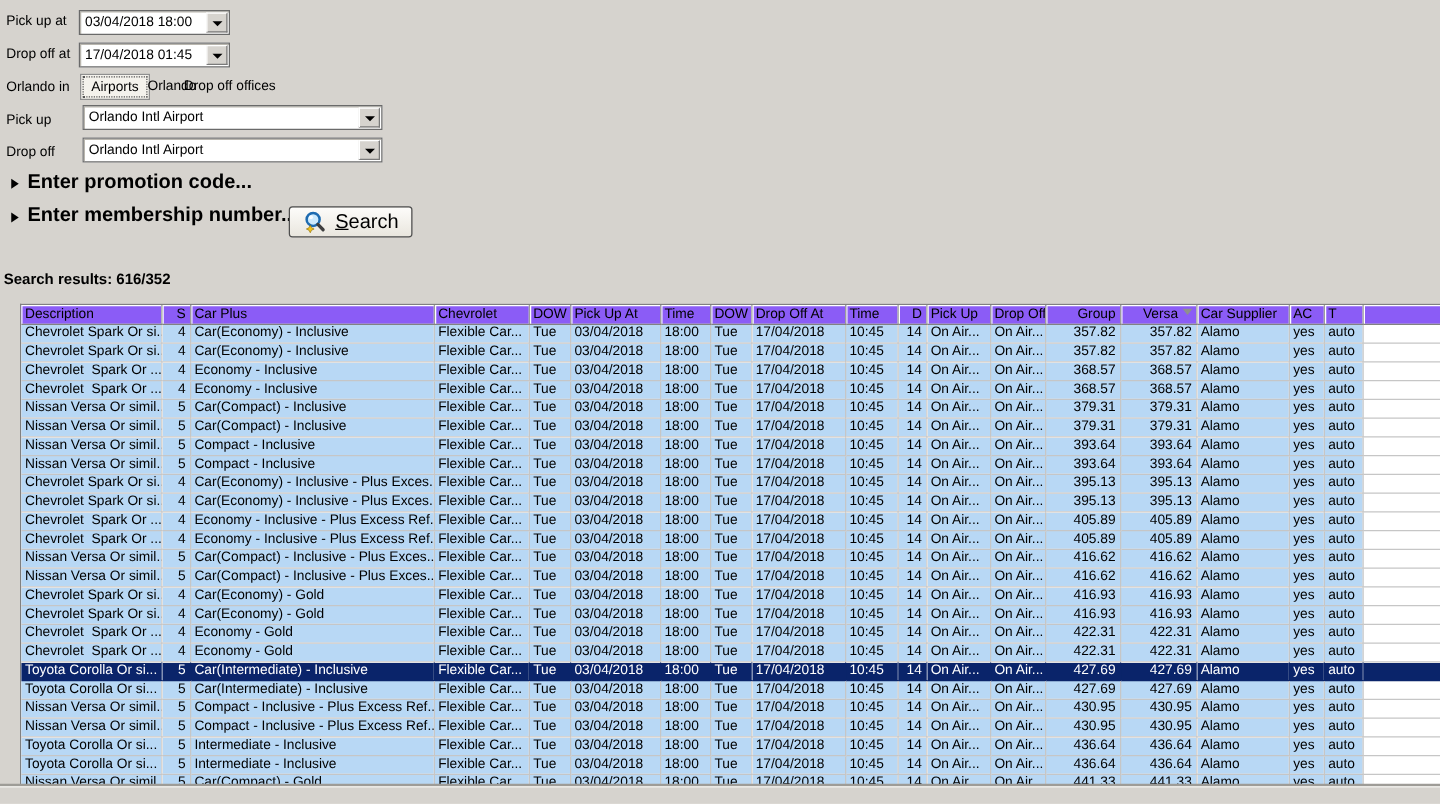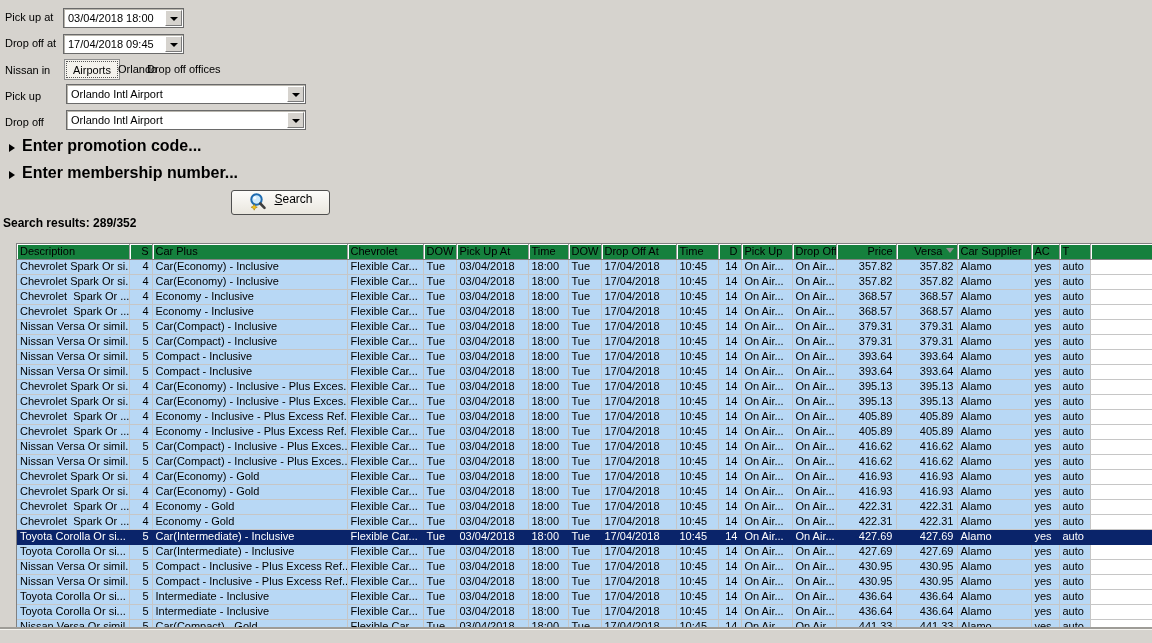--- a/index.html
+++ b/index.html
@@ -48,39 +48,39 @@
   .expander { position:absolute; height:14px; white-space:nowrap; }
   .expander .tri {
     display:inline-block; width:0; height:0; margin-right:7px;
     border-top:4px solid transparent; border-bottom:4px solid transparent;
     border-left:6px solid #000; vertical-align:-1px;
   }
   .expander .txt { font-weight:bold; font-size:16px; }
 
   
   .btn3d {
-    position:absolute; left:231px; top:190px; width:99px; height:25px;
+    position:absolute; left:231px; top:165px; width:99px; height:25px;
     background:linear-gradient(#fdfcfa,#e9e6de);
     border:1px solid #4f4f4f; border-radius:3px;
-    display:flex; justify-content:center; gap:6px;
-    font-size:12px; cursor:default;
+    display:flex; align-items:center; justify-content:center; gap:6px;
+    font-size:16px; cursor:default;
   }
   .btn3d u { text-decoration:underline; }
 
   .results { position:absolute; left:3px; top:216px; font-weight:bold; font-size:12px; }
 
   
   .grid {
     position:absolute; left:16px; top:243px; width:1136px; height:386px;
     overflow:hidden; background:#fff;
     border-top:1px solid #808080; border-left:1px solid #808080;
   }
   table { border-collapse:collapse; table-layout:fixed; width:1135px; }
   th {
-    height:15px; padding:0 3px; background:#15803d; font-weight:normal;
+    height:15px; padding:0 3px; background:#8b5cf6; font-weight:normal;
     text-align:left; white-space:nowrap; overflow:hidden;
     border-right:1px solid #9c9c9c; border-bottom:1px solid #828282;
     box-shadow: inset 1px 1px 0 #ffffff;
     font-size:11px; line-height:13px;
   }
   td {
     height:15px; padding:0 3px; background:#b8d8f5;
     white-space:pre; overflow:hidden; font-size:11px; line-height:13px;
     border-right:1px solid #c6c6c6; border-bottom:1px solid #c6c6c6;
   }
@@ -107,27 +107,27 @@
 <span class="lbl" style="left:5px; top:11px;">Pick up at</span>
 <div class="combo" style="left:63px; top:8px; width:121px;">
   <span class="val">03/04/2018 18:00</span>
   <span class="dropbtn">
       <span class="arr"></span>
     </span>
 </div>
 
 <span class="lbl" style="left:5px; top:37px;">Drop off at</span>
 <div class="combo" style="left:63px; top:34px; width:121px;">
-  <span class="val">17/04/2018 09:45</span>
+  <span class="val">17/04/2018 01:45</span>
   <span class="dropbtn">
       <span class="arr"></span>
     </span>
 </div>
 
-<span class="lbl" style="left:5px; top:64px;">Nissan in</span>
+<span class="lbl" style="left:5px; top:64px;">Orlando in</span>
 <div class="tab sel" style="left:64px; top:59px;">Airports</div>
 <div class="tab" style="left:110px; top:59px;">Orlando</div>
 <div class="tab" style="left:139px; top:59px;">Drop off offices</div>
 
 <span class="lbl" style="left:5px; top:90px;">Pick up</span>
 <div class="combo" style="left:66px; top:84px; width:240px;">
   <span class="val">Orlando Intl Airport</span>
   <span class="dropbtn">
       <span class="arr"></span>
     </span>
@@ -151,21 +151,21 @@
 <button class="btn3d">
   <svg width="20" height="20" viewBox="0 0 20 20">
     <circle cx="8.5" cy="7.5" r="5.2" fill="#cdeafd" stroke="#1e6bb0" stroke-width="2"></circle>
     <circle cx="6.8" cy="5.8" r="1.6" fill="#ffffff" opacity="0.85"></circle>
     <line x1="12.3" y1="11.5" x2="16.5" y2="15.8" stroke="#3f3f3f" stroke-width="2.6" stroke-linecap="round"></line>
     <path d="M6.2 12.2 l1 2 2.1 1 -2.1 1 -1 2 -1 -2 -2.1 -1 2.1 -1 Z" fill="#f3c21a" stroke="#8a6d00" stroke-width="0.5"></path>
   </svg>
   <span><u>S</u><span>earch</span></span>
 </button>
 
-<div class="results">Search results: 289/352</div>
+<div class="results">Search results: 616/352</div>
 
 <div class="grid">
   <table>
       <colgroup>
         <col style="width: 112px;">
         <col style="width: 23px;">
         <col style="width: 195px;">
         <col style="width: 76px;">
         <col style="width: 33px;">
         <col style="width: 72px;">
@@ -191,21 +191,21 @@
           <th><span>Chevrolet</span></th>
           <th><span>DOW</span></th>
           <th><span>Pick Up At</span></th>
           <th><span>Time</span></th>
           <th><span>DOW</span></th>
           <th><span>Drop Off At</span></th>
           <th><span>Time</span></th>
           <th class="r"><span>D</span></th>
           <th><span>Pick Up</span></th>
           <th><span>Drop Off</span></th>
-          <th class="r"><span>Price</span></th>
+          <th class="r"><span>Group</span></th>
           <th class="r"><span>Versa</span><span class="sort-arrow"></span></th>
           <th><span>Car Supplier</span></th>
           <th><span>AC</span></th>
           <th><span>T</span></th>
           <th><span></span></th>
         </tr>
       </thead>
       <tbody>
         <tr>
           <td>Chevrolet Spark Or si...</td>

